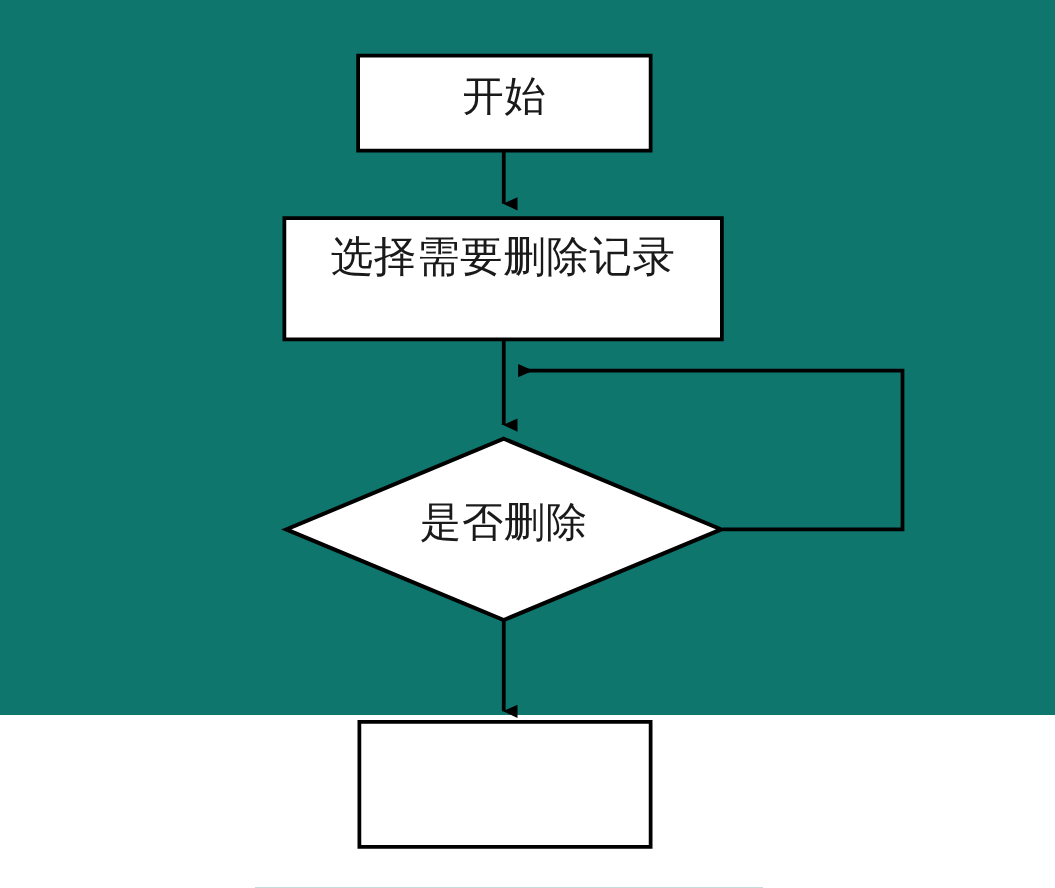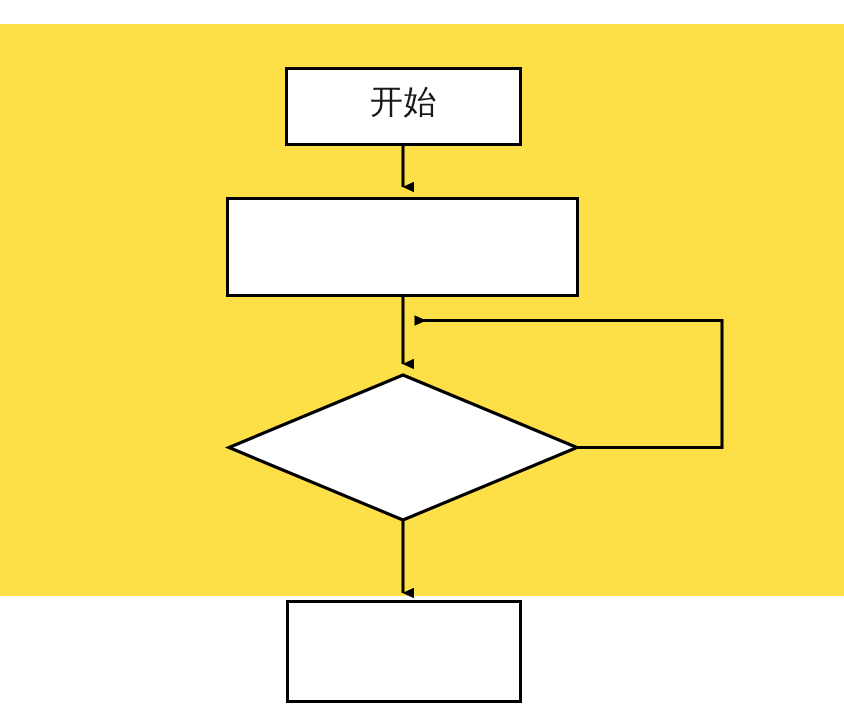--- a/index.html
+++ b/index.html
@@ -10,22 +10,21 @@
   body {
     width: 844px;
     height: 710px;
     font-family: "Liberation Serif", "DejaVu Serif", serif;
     overflow: hidden;
   }
   #flowchart-canvas {
     position: relative;
     width: 844px;
     height: 572px;
-    background: #fde047;
-    margin-top: 24px;
+    background: #0f766e;
   }
   #flow-svg {
     position: absolute;
     top: 0;
     left: 0;
     width: 844px;
     height: 710px;
   }
   .node-label {
     position: absolute;
@@ -92,16 +91,18 @@
 
     <line x1="403" y1="272" x2="403" y2="340" stroke="#000000" stroke-width="3" marker-end="url(#arrow-down)"></line>
 
     <line x1="403" y1="497" x2="403" y2="569" stroke="#000000" stroke-width="3" marker-end="url(#arrow-down)"></line>
 
     <path d="M 578 423.5 L 722 423.5 L 722 296.5 L 415 296.5" fill="none" stroke="#000000" stroke-width="3" marker-end="url(#arrow-left)"></path>
   </svg>
 
   <div class="node-label label-start">开始</div>
 
+  <div class="node-label label-select">选择需要删除记录</div>
 
+  <div class="node-label label-decision">是否删除</div>
 
 
 </div>
 
 </body></html>

